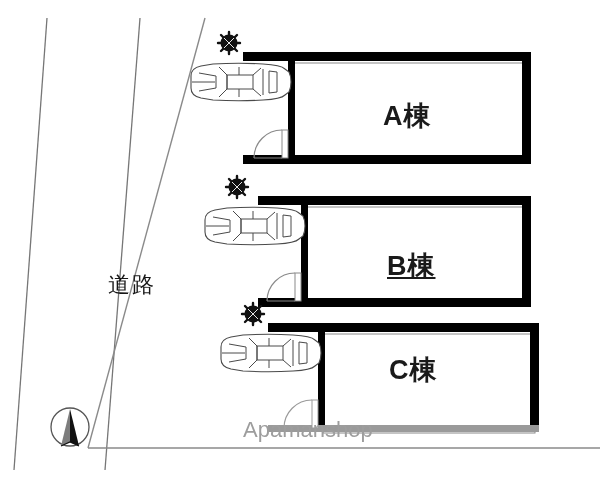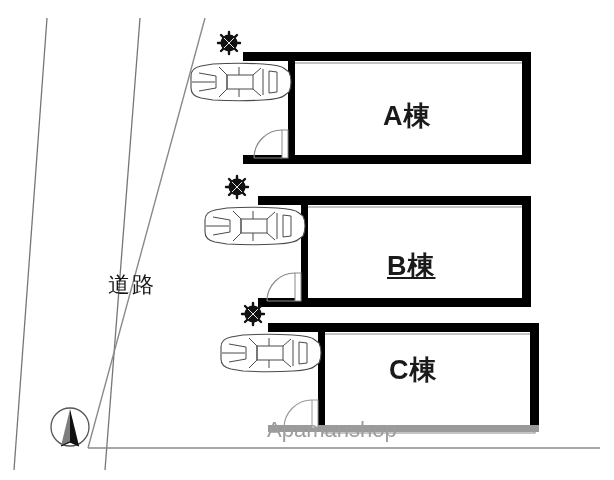--- a/index.html
+++ b/index.html
@@ -44,21 +44,20 @@
     color: #161616;
   }
   .watermark {
     position: absolute;
     font-size: 22px;
     color: #9d9d9d;
     font-weight: 400;
     letter-spacing: 0px;
     white-space: nowrap;
     user-select: none;
-    margin-left: 24px;
   }
 </style>
 </head>
 <body>
 
 <div id="site-plan">
 
   <svg id="plan-svg" viewBox="0 0 614 480" xmlns="http://www.w3.org/2000/svg">
 
     <defs>

